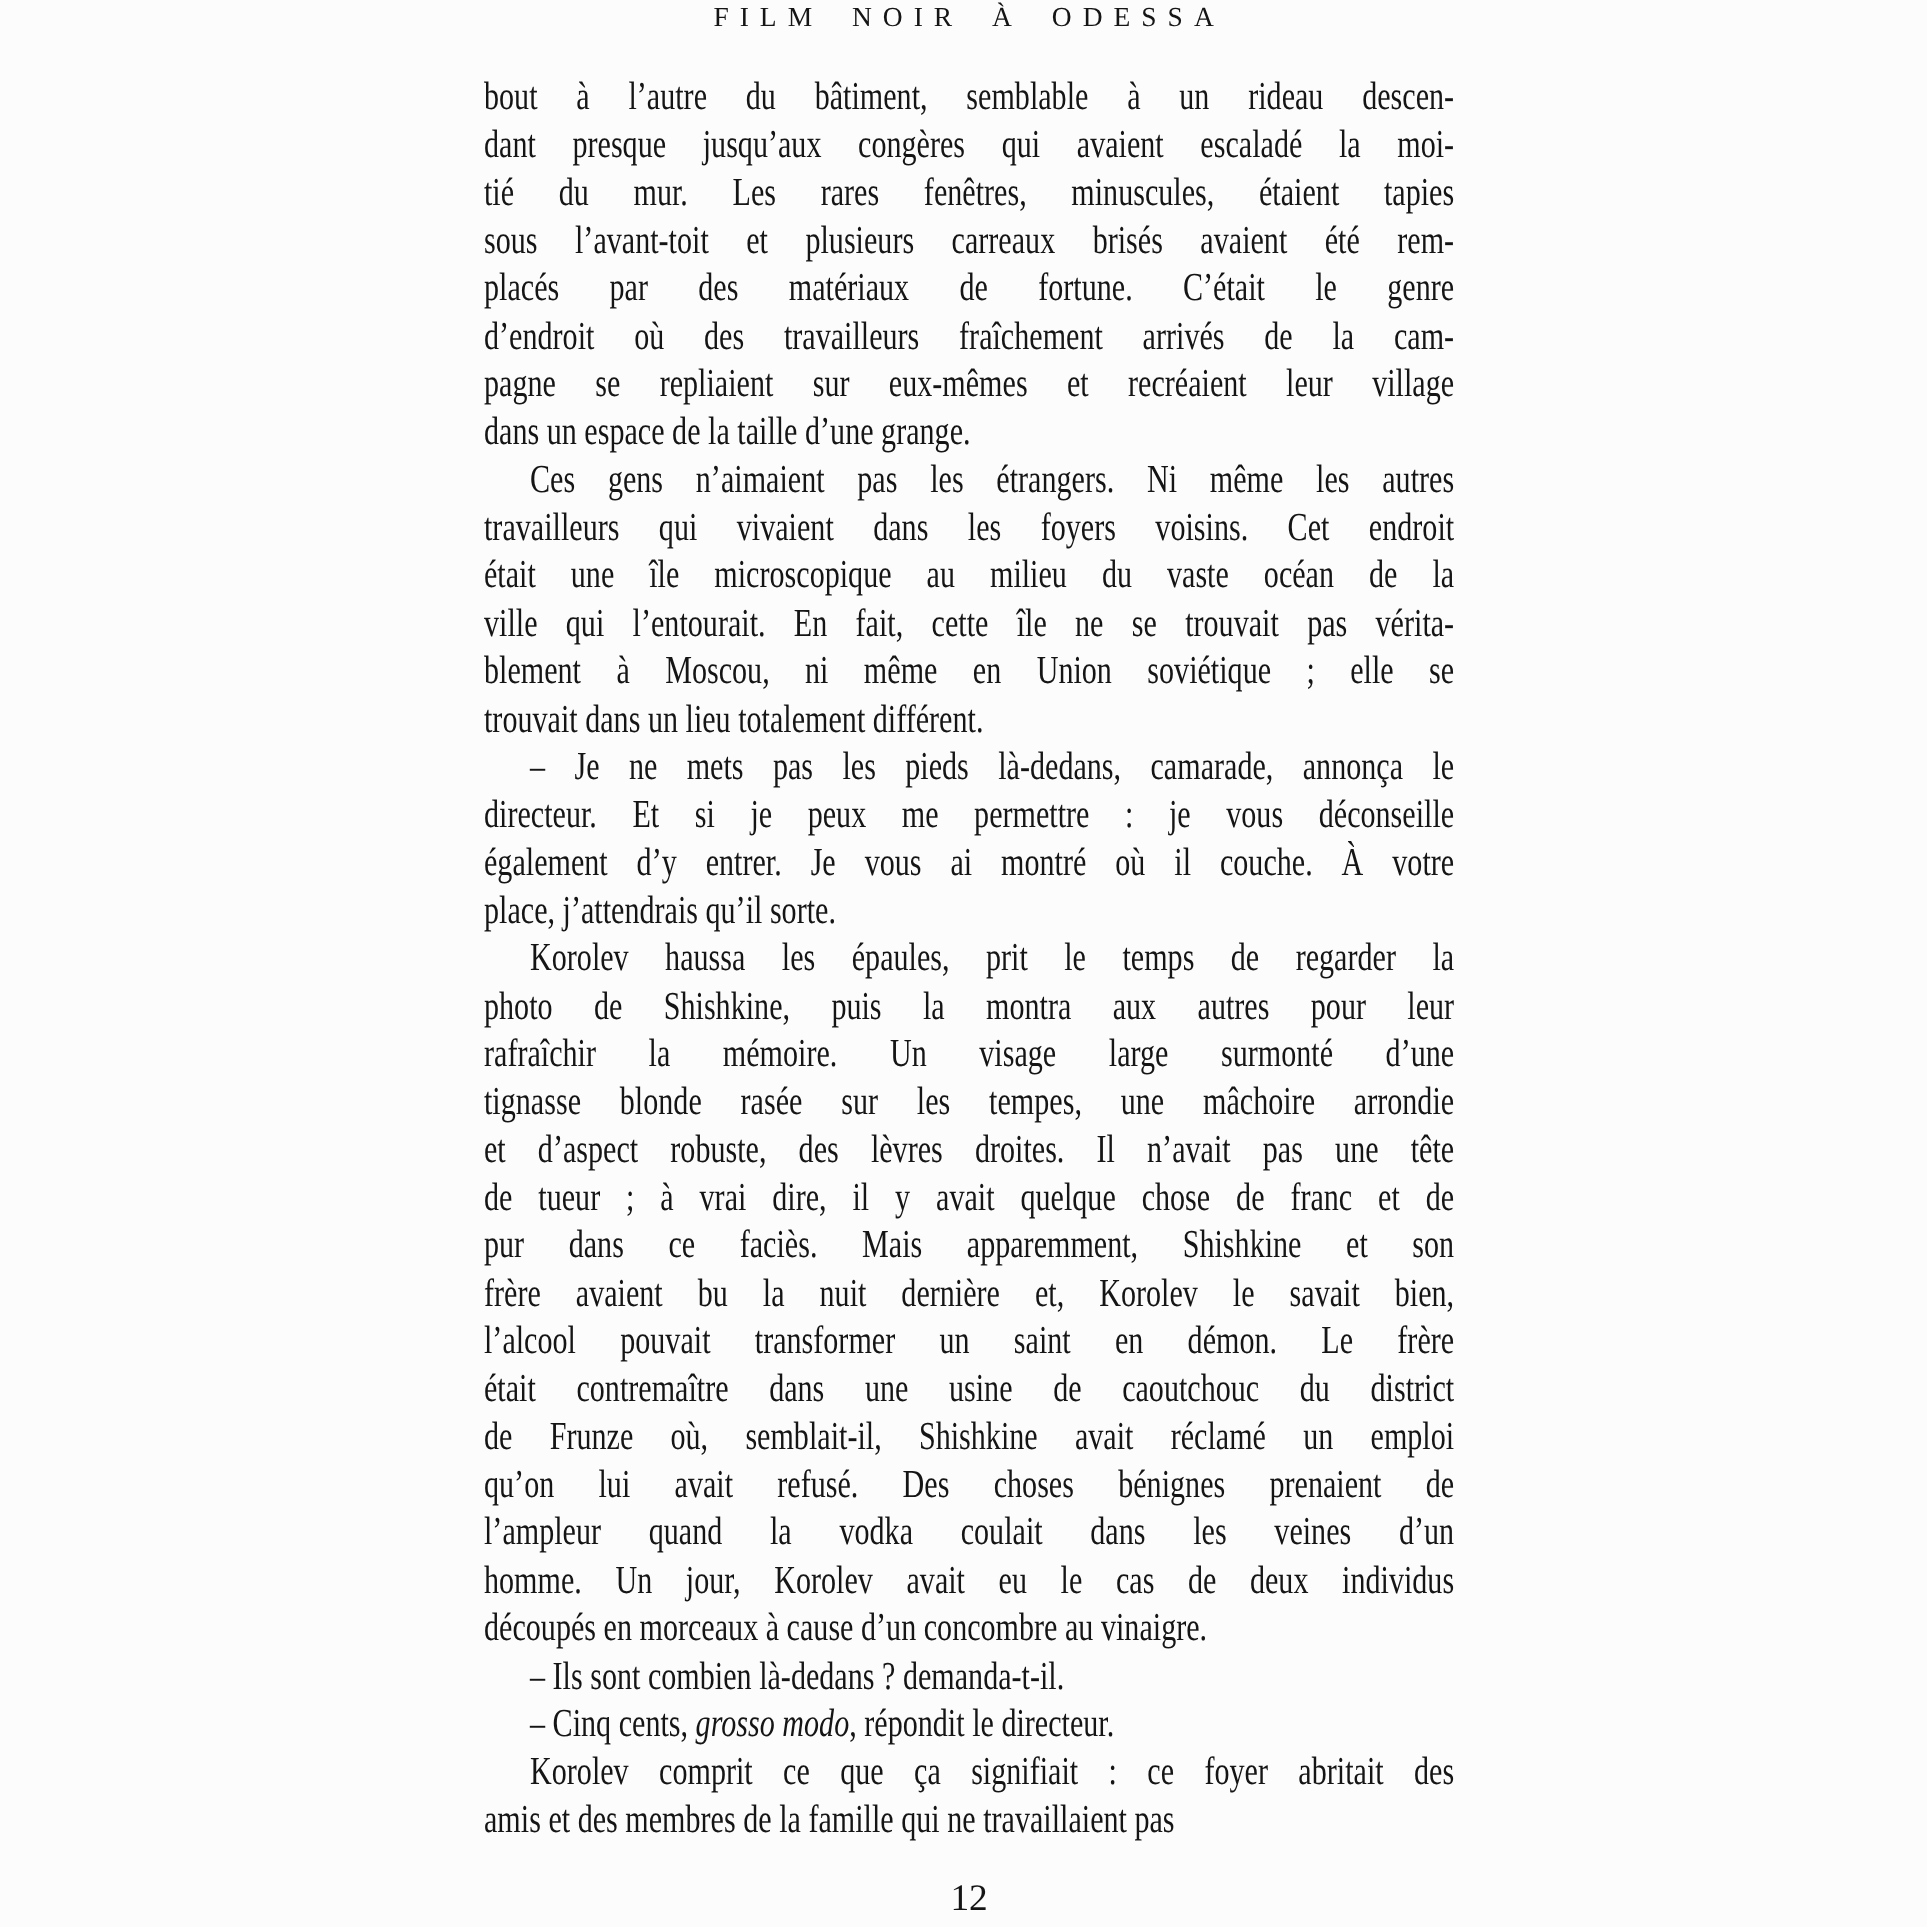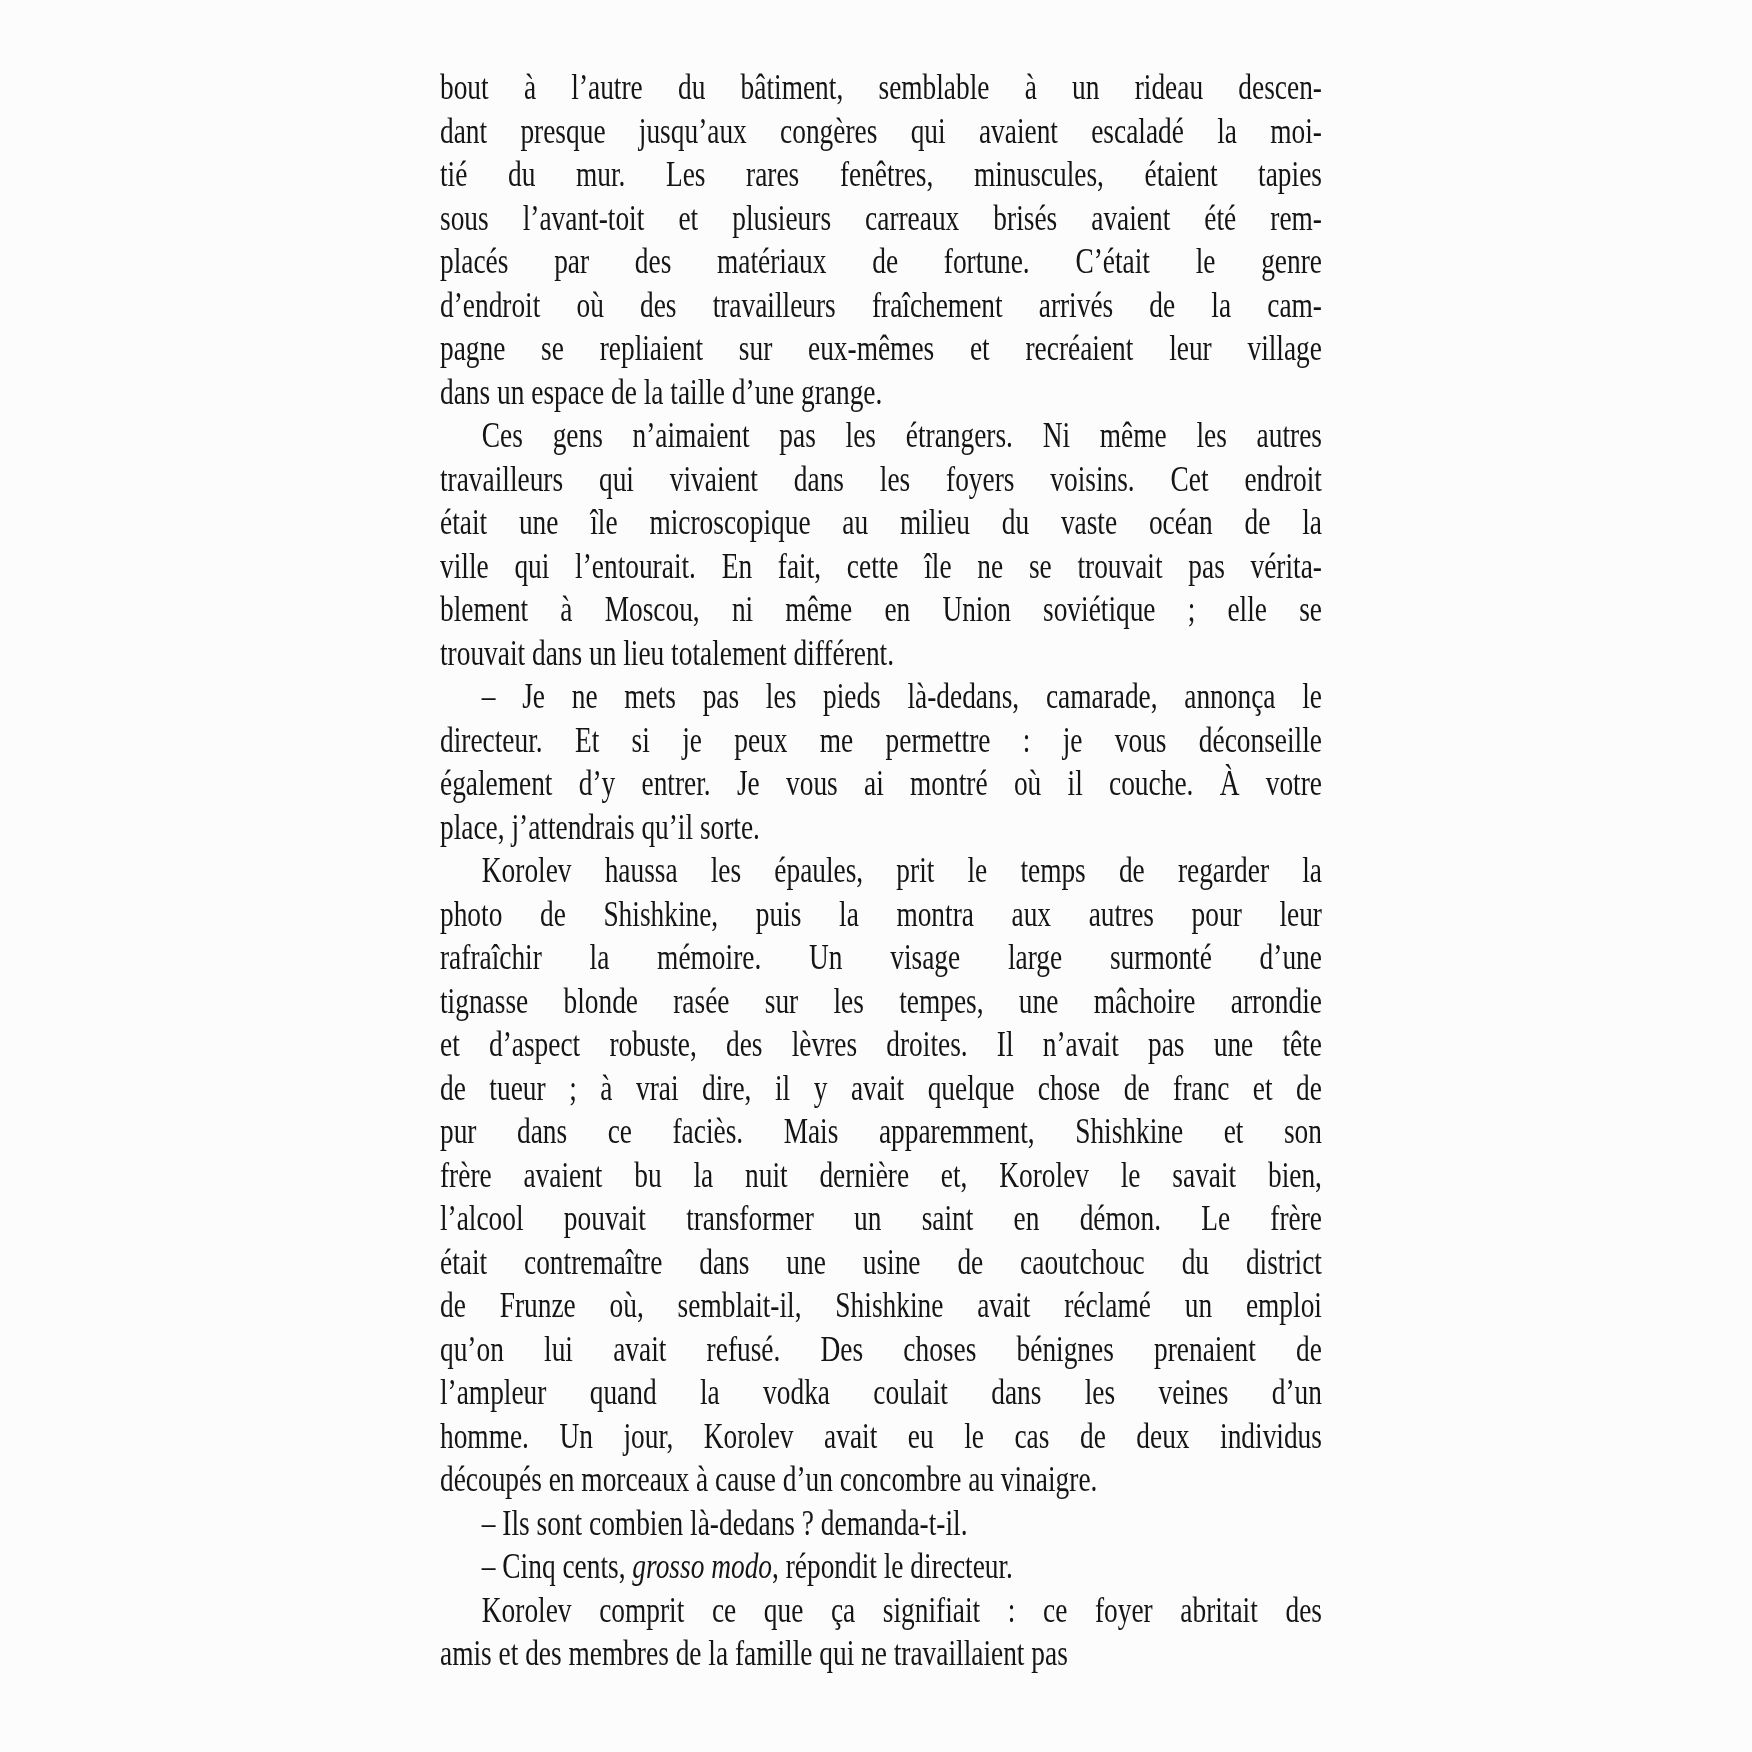--- a/index.html
+++ b/index.html
@@ -54,20 +54,21 @@
     font-size: 34px;
     line-height: 36px;
     color: #151515;
   }
 </style>
 </head>
 <body>
 
 <div class="page" style="background: rgb(252, 252, 252); color: rgb(21, 21, 21);">
   <div class="column">
+    <div class="running-header">FILM NOIR À ODESSA</div>
     <div class="text-block">
         <div class="para">
           <div class="line">bout à l’autre du bâtiment, semblable à un rideau descen-</div>
           <div class="line">dant presque jusqu’aux congères qui avaient escaladé la moi-</div>
           <div class="line">tié du mur. Les rares fenêtres, minuscules, étaient tapies</div>
           <div class="line">sous l’avant-toit et plusieurs carreaux brisés avaient été rem-</div>
           <div class="line">placés par des matériaux de fortune. C’était le genre</div>
           <div class="line">d’endroit où des travailleurs fraîchement arrivés de la cam-</div>
           <div class="line">pagne se repliaient sur eux-mêmes et recréaient leur village</div>
           <div class="line last">dans un espace de la taille d’une grange.</div>
@@ -107,14 +108,15 @@
           <div class="line last">– Ils sont combien là-dedans ? demanda-t-il.</div>
         </div>
         <div class="para indent">
           <div class="line last"><span>– Cinq cents, </span><span class="it">grosso modo</span><span>, répondit le directeur.</span></div>
         </div>
         <div class="para indent">
           <div class="line">Korolev comprit ce que ça signifiait : ce foyer abritait des</div>
           <div class="line last">amis et des membres de la famille qui ne travaillaient pas</div>
         </div>
       </div>
+    <div class="page-number">12</div>
   </div>
 </div>
 
 </body></html>

